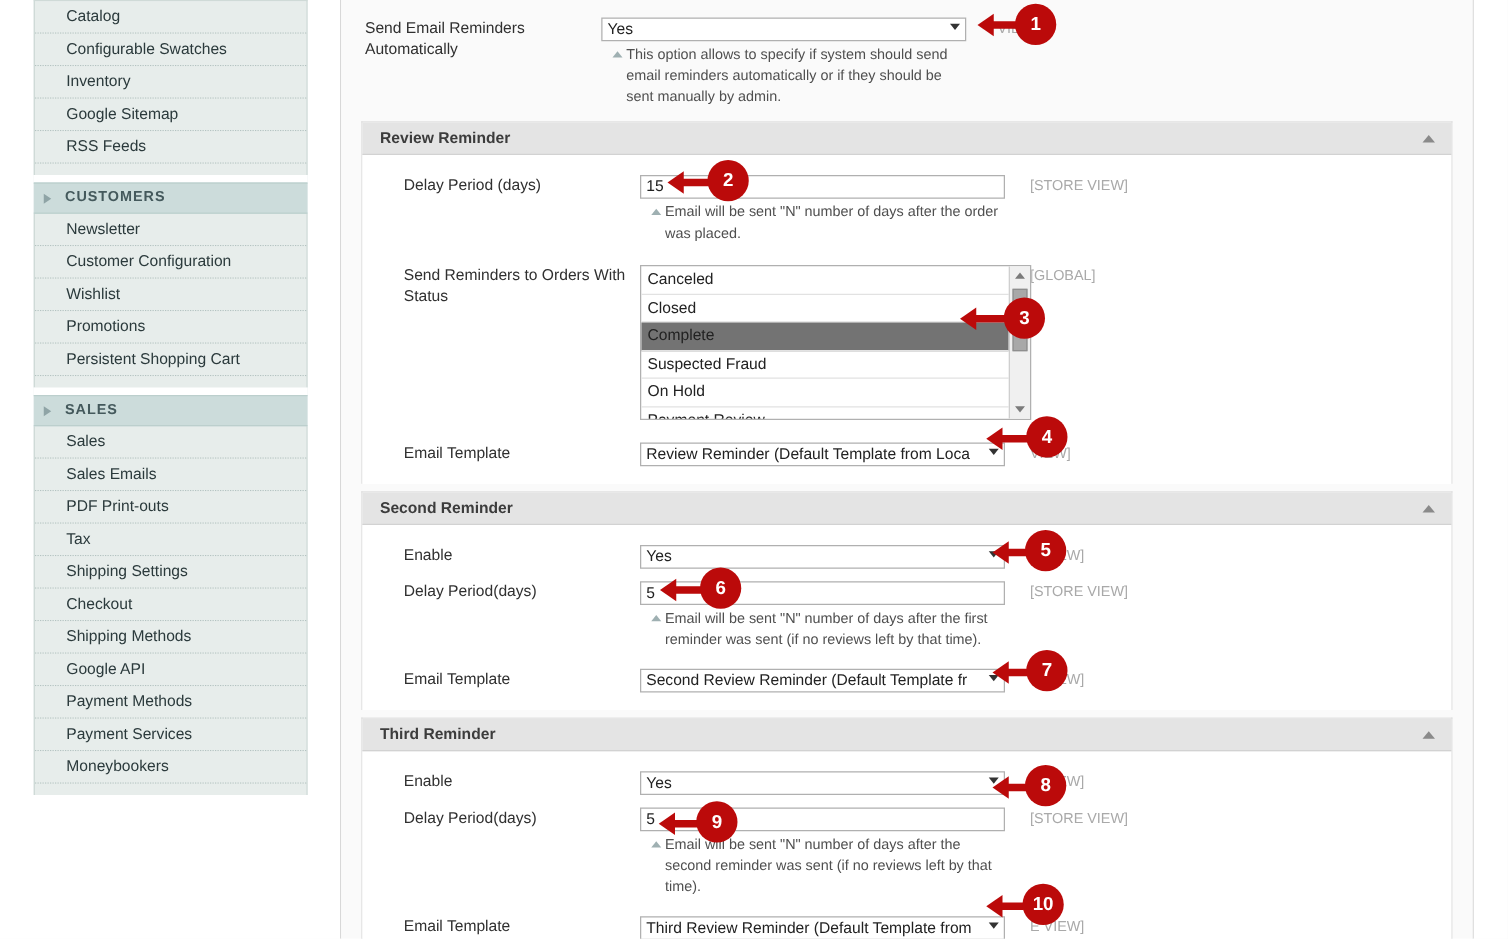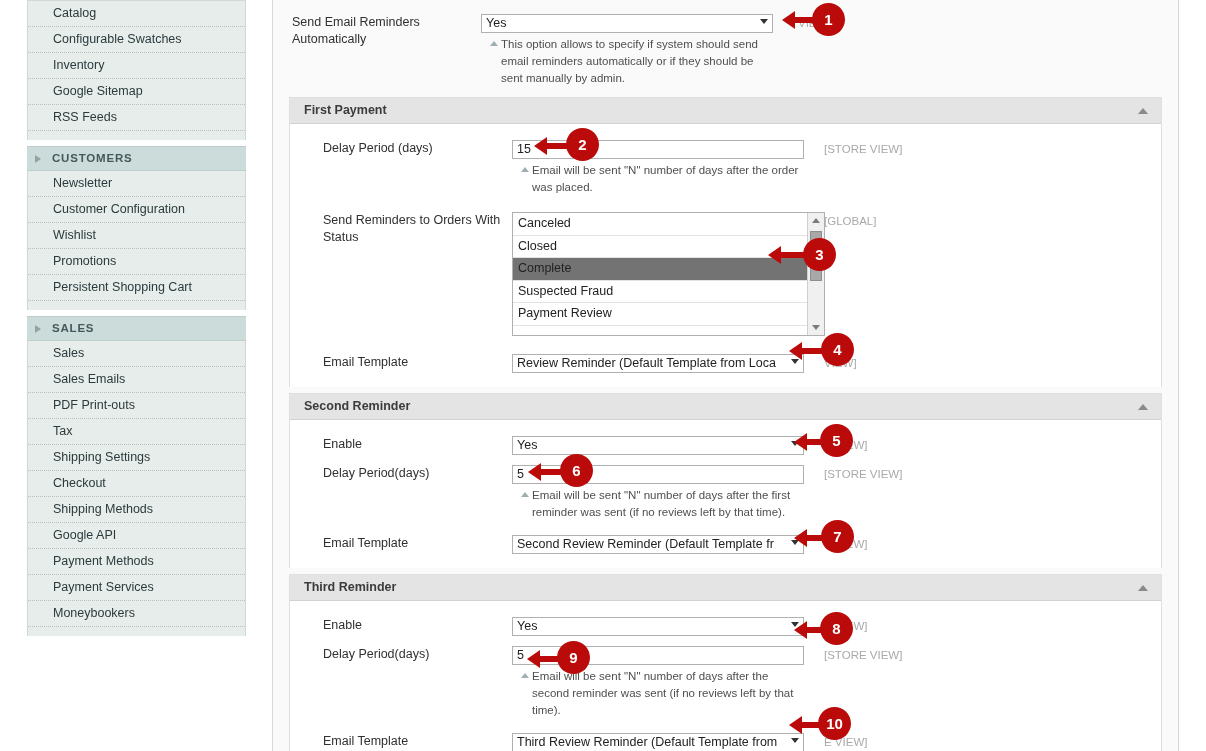--- a/index.html
+++ b/index.html
@@ -403,21 +403,21 @@
             <span class="caret-up"></span>
             <span>This option allows to specify if system should send email reminders automatically or if they should be sent manually by admin.</span>
           </div>
         </div>
         <div class="scope">VIEW]</div>
       </div>
     </div>
 
     <div class="fs">
       <div class="fs-head">
-        <span>First Payment</span>
+        <span>Review Reminder</span>
         <span class="collapse"></span>
       </div>
       <div class="fs-body">
 
         <div class="row">
           <div class="lbl">Delay Period (days)</div>
           <div class="fieldwrap">
             <div class="txt">15</div>
             <div class="hint">
               <span class="caret-up"></span>
@@ -429,20 +429,21 @@
 
         <div class="row" style="padding-top:12px">
           <div class="lbl">Send Reminders to Orders With Status</div>
           <div class="fieldwrap">
             <div class="listbox">
               <div class="opts">
                 <div class="opt">Canceled</div>
                 <div class="opt">Closed</div>
                 <div class="opt selected">Complete</div>
                 <div class="opt">Suspected Fraud</div>
+                <div class="opt">On Hold</div>
                 <div class="opt">Payment Review</div>
               </div>
               <div class="lb-scroll">
                 <div class="lb-arrow up">
                     <i></i>
                   </div>
                 <div class="lb-thumb"></div>
                 <div class="lb-arrow down">
                     <i></i>
                   </div>

